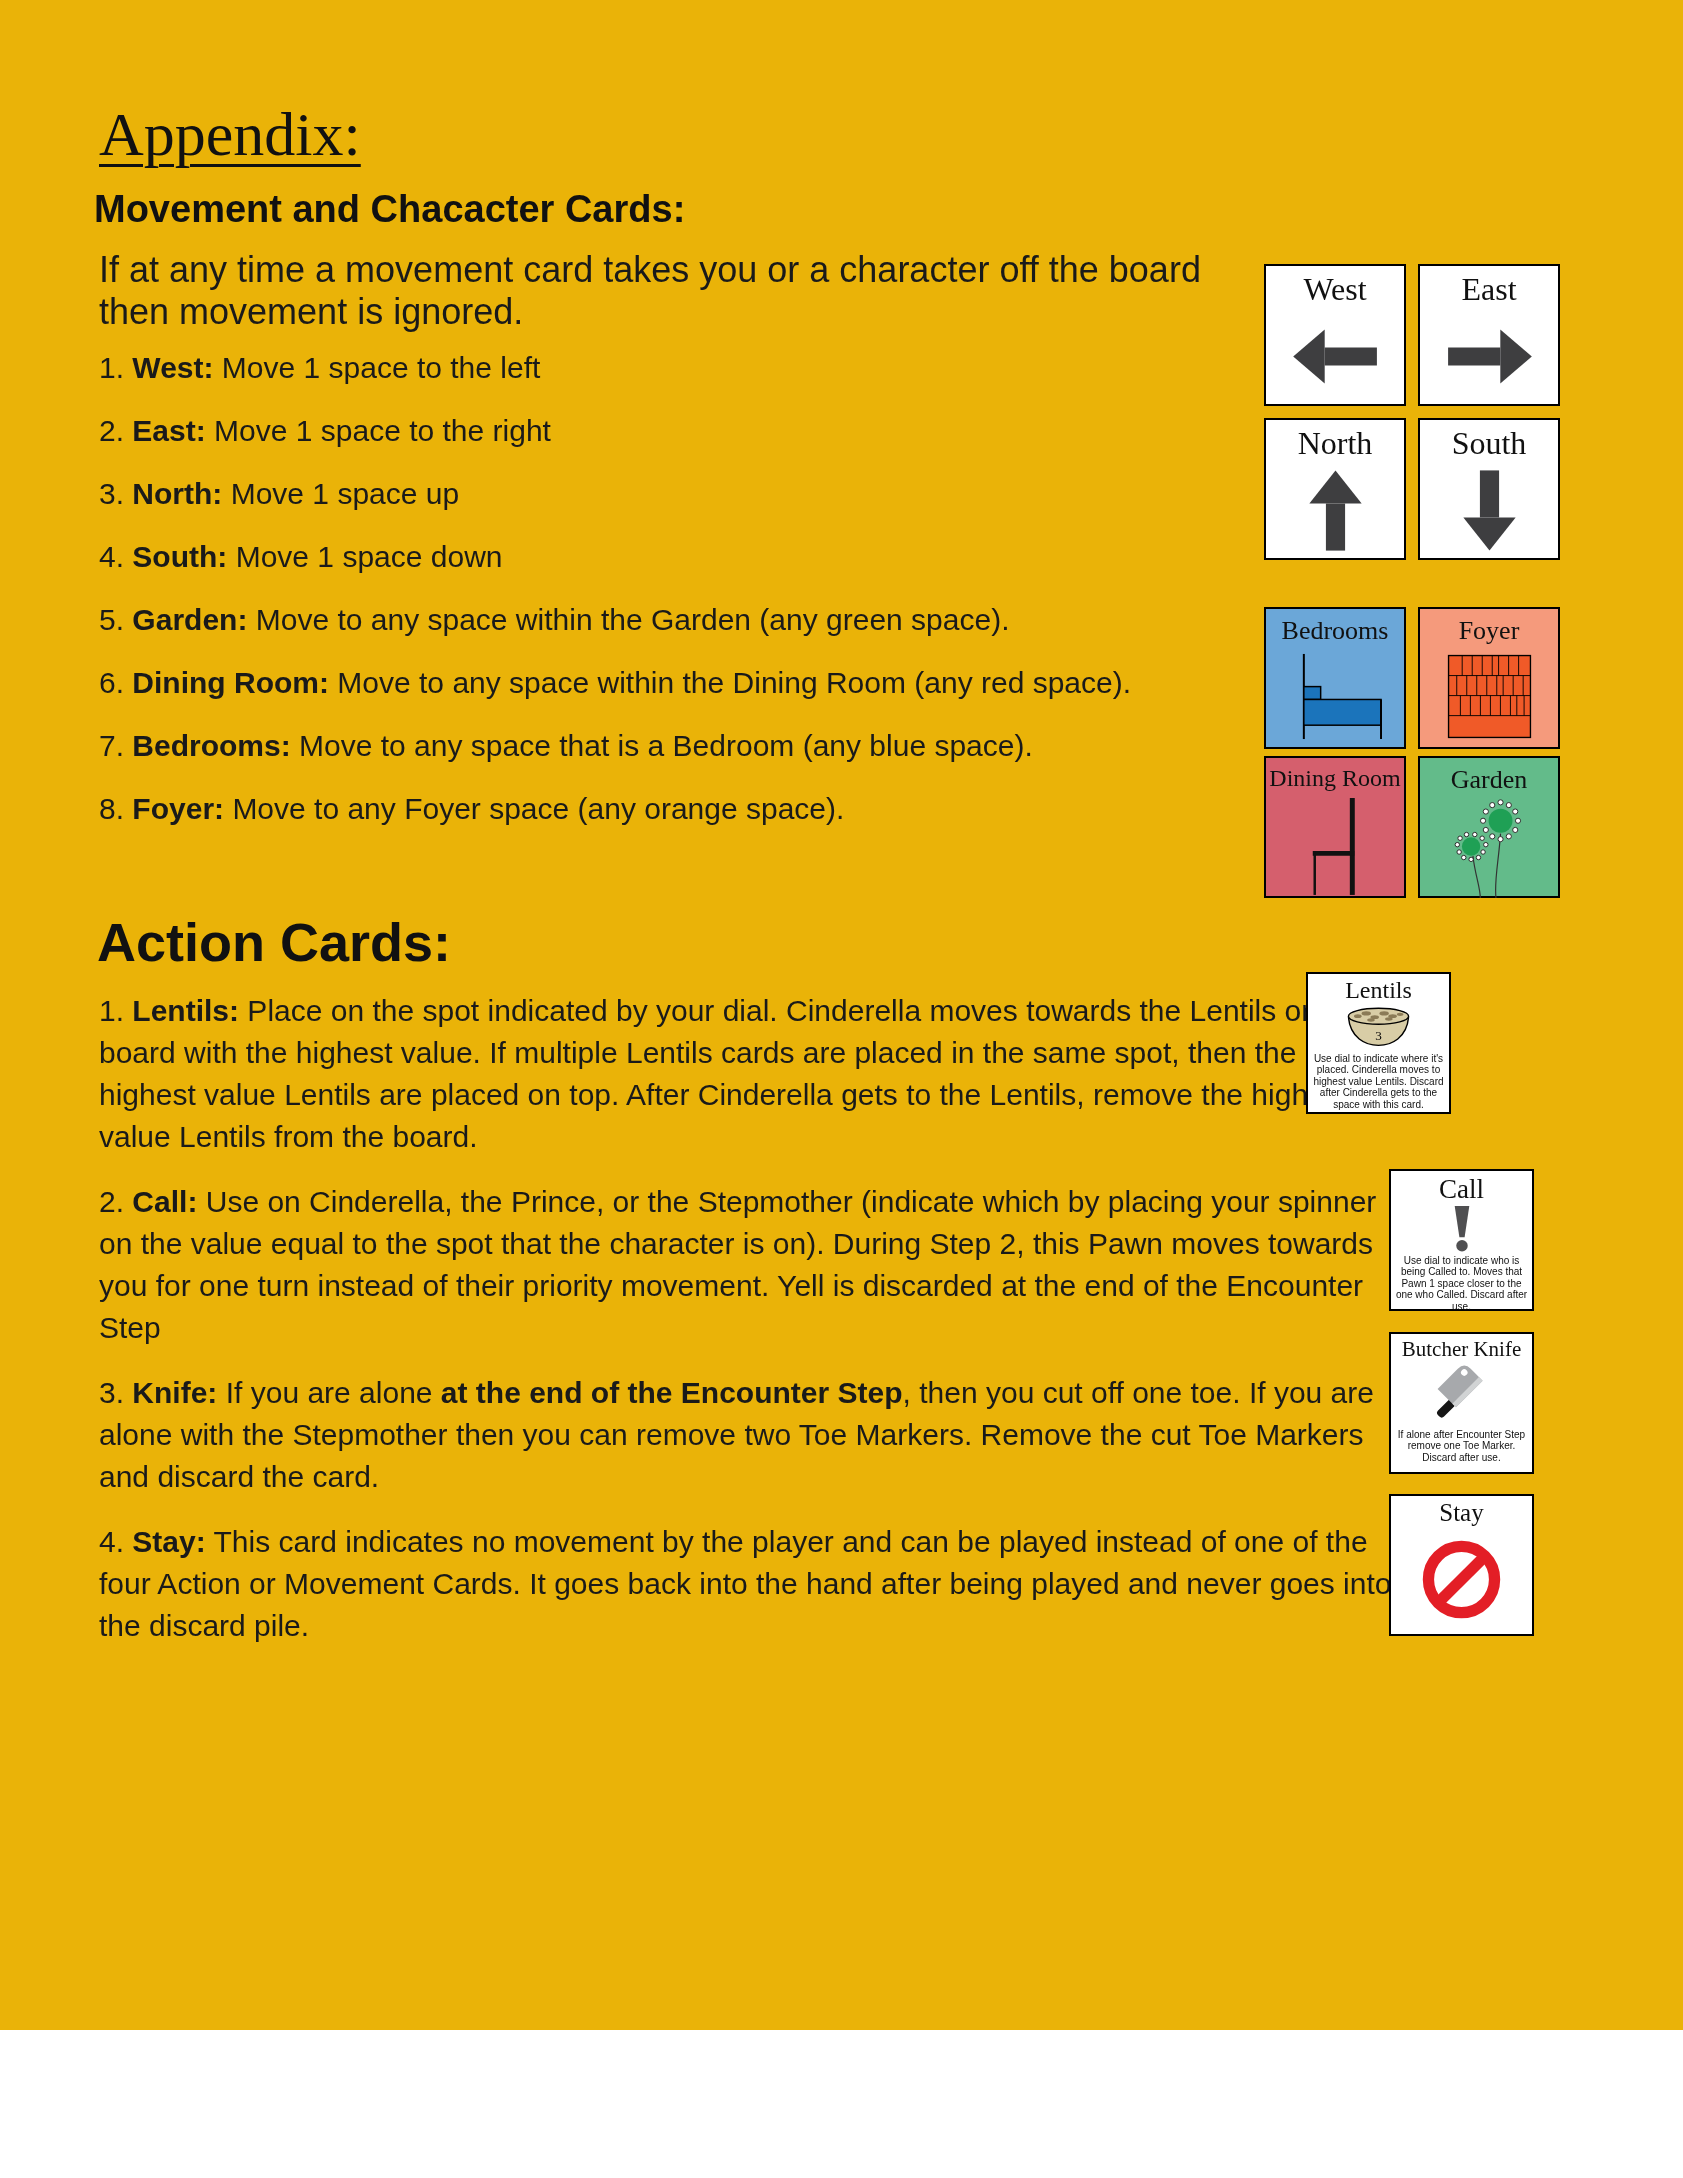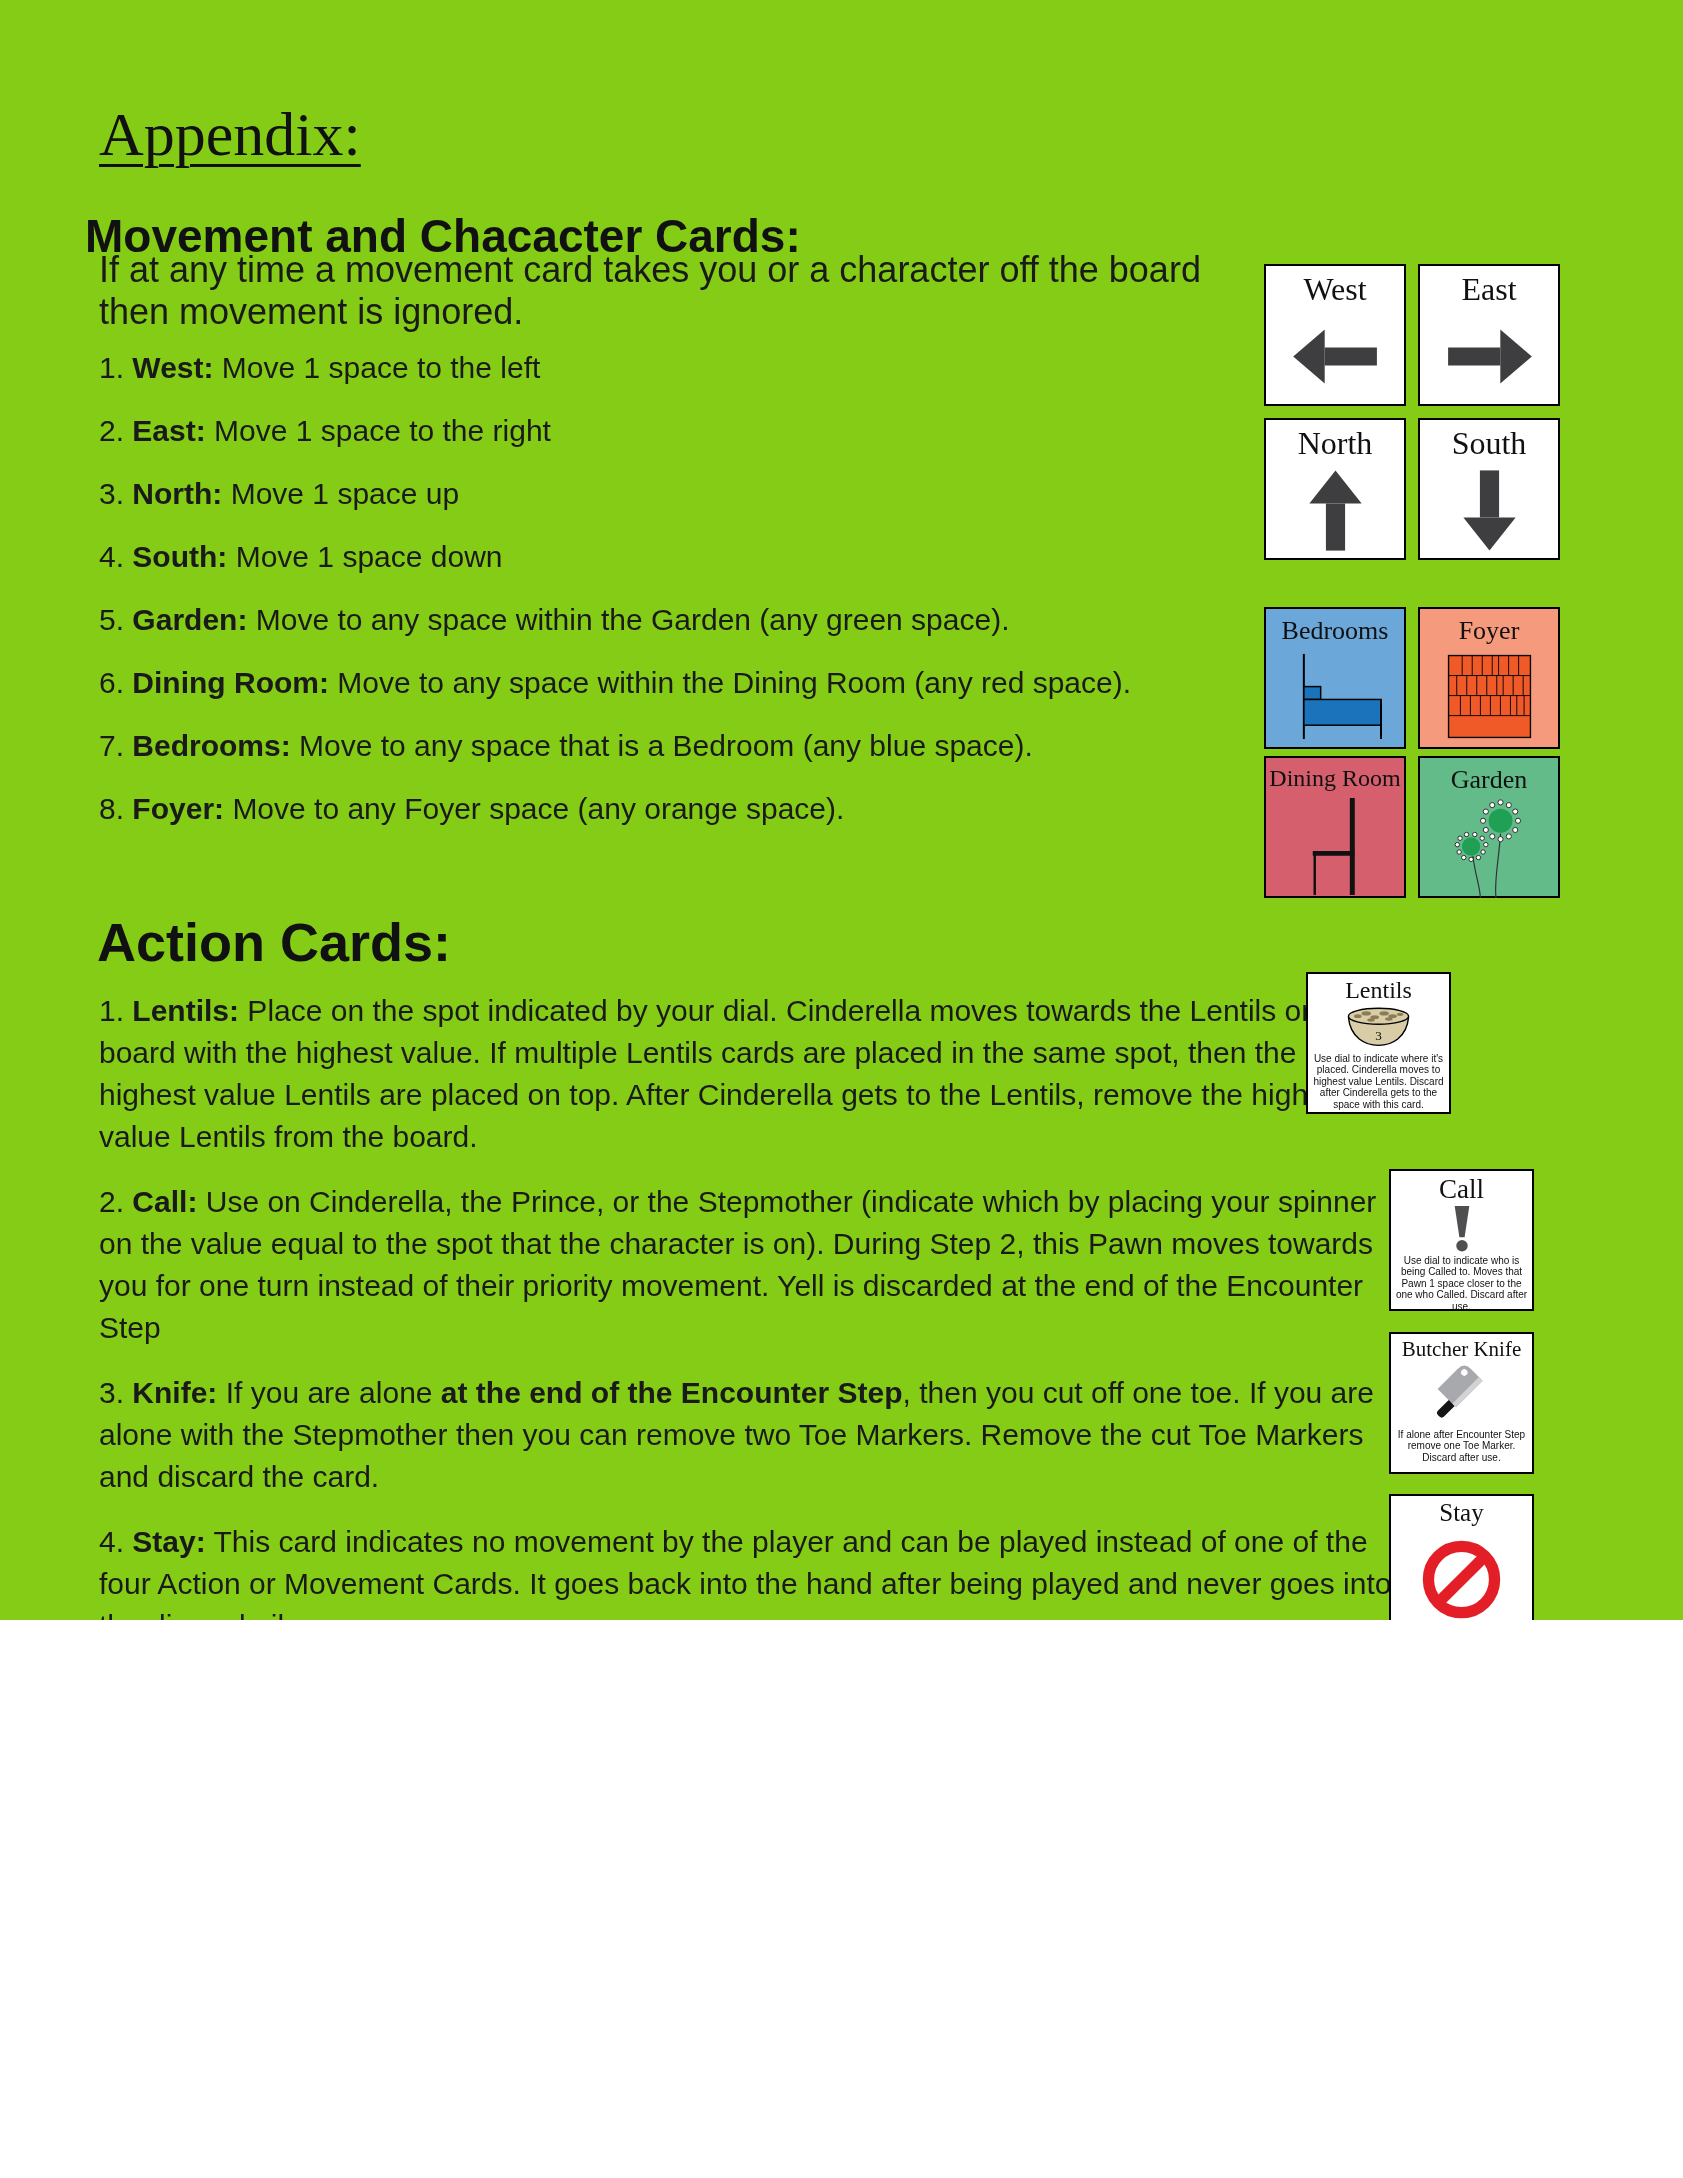--- a/index.html
+++ b/index.html
@@ -1,23 +1,23 @@
 <!DOCTYPE html>
 <html style="--arrow_gray: #3e3e40; --bedrooms_bg: #6ba7d8; --bed_fill: #1b74bb; --foyer_bg: #f59a7c; --brick_fill: #f05a28; --dining_bg: #d55f6d; --garden_bg: #63bb8a; --flower_green: #1fa055; --lentil_bowl: #d8cda6; --lentil_speck: #8b7b57; --call_gray: #4f4f51; --cleaver_blade: #a7a9ac; --cleaver_edge: #d1d3d4; --cleaver_handle: #161616; --stay_red: #e31e26;"><head>
 <meta charset="utf-8">
 <style>
   html,body{margin:0;padding:0;background:#ffffff;}
-  .page{position:relative;width:1683px;height:1620px;background:#84cc16;
+  .page{position:relative;width:1683px;height:2030px;background:#eab308;
         font-family:"Liberation Sans", sans-serif;color:#1a1a1a;overflow:hidden;}
 
   .page-title{position:absolute;left:99px;top:99px;
         font-family:"Liberation Serif", serif;font-size:62px;color:#111;
         text-decoration:underline;text-decoration-thickness:3px;text-underline-offset:9px;}
 
-  .h-move{position:absolute;left:85px;top:188px;font-size:46px;font-weight:bold;color:#111;margin-top:21px;}
+  .h-move{position:absolute;left:94px;top:188px;font-size:38px;font-weight:bold;color:#111;}
   .h-action{position:absolute;left:97px;top:911px;font-size:54px;font-weight:bold;color:#111;}
 
   .intro{position:absolute;left:99px;top:249px;width:1129px;font-size:36px;line-height:42px;}
   .mlist{position:absolute;left:99px;top:347px;width:1129px;font-size:30px;line-height:42px;}
   .mlist .item{margin-bottom:21px;}
   .alist{position:absolute;left:99px;top:990px;width:1297px;font-size:30px;line-height:42px;}
   .alist .item{margin-bottom:23px;}
   .item b{font-weight:bold;}
 
   .card{position:absolute;background:#fff;border:2px solid #000;box-sizing:border-box;

